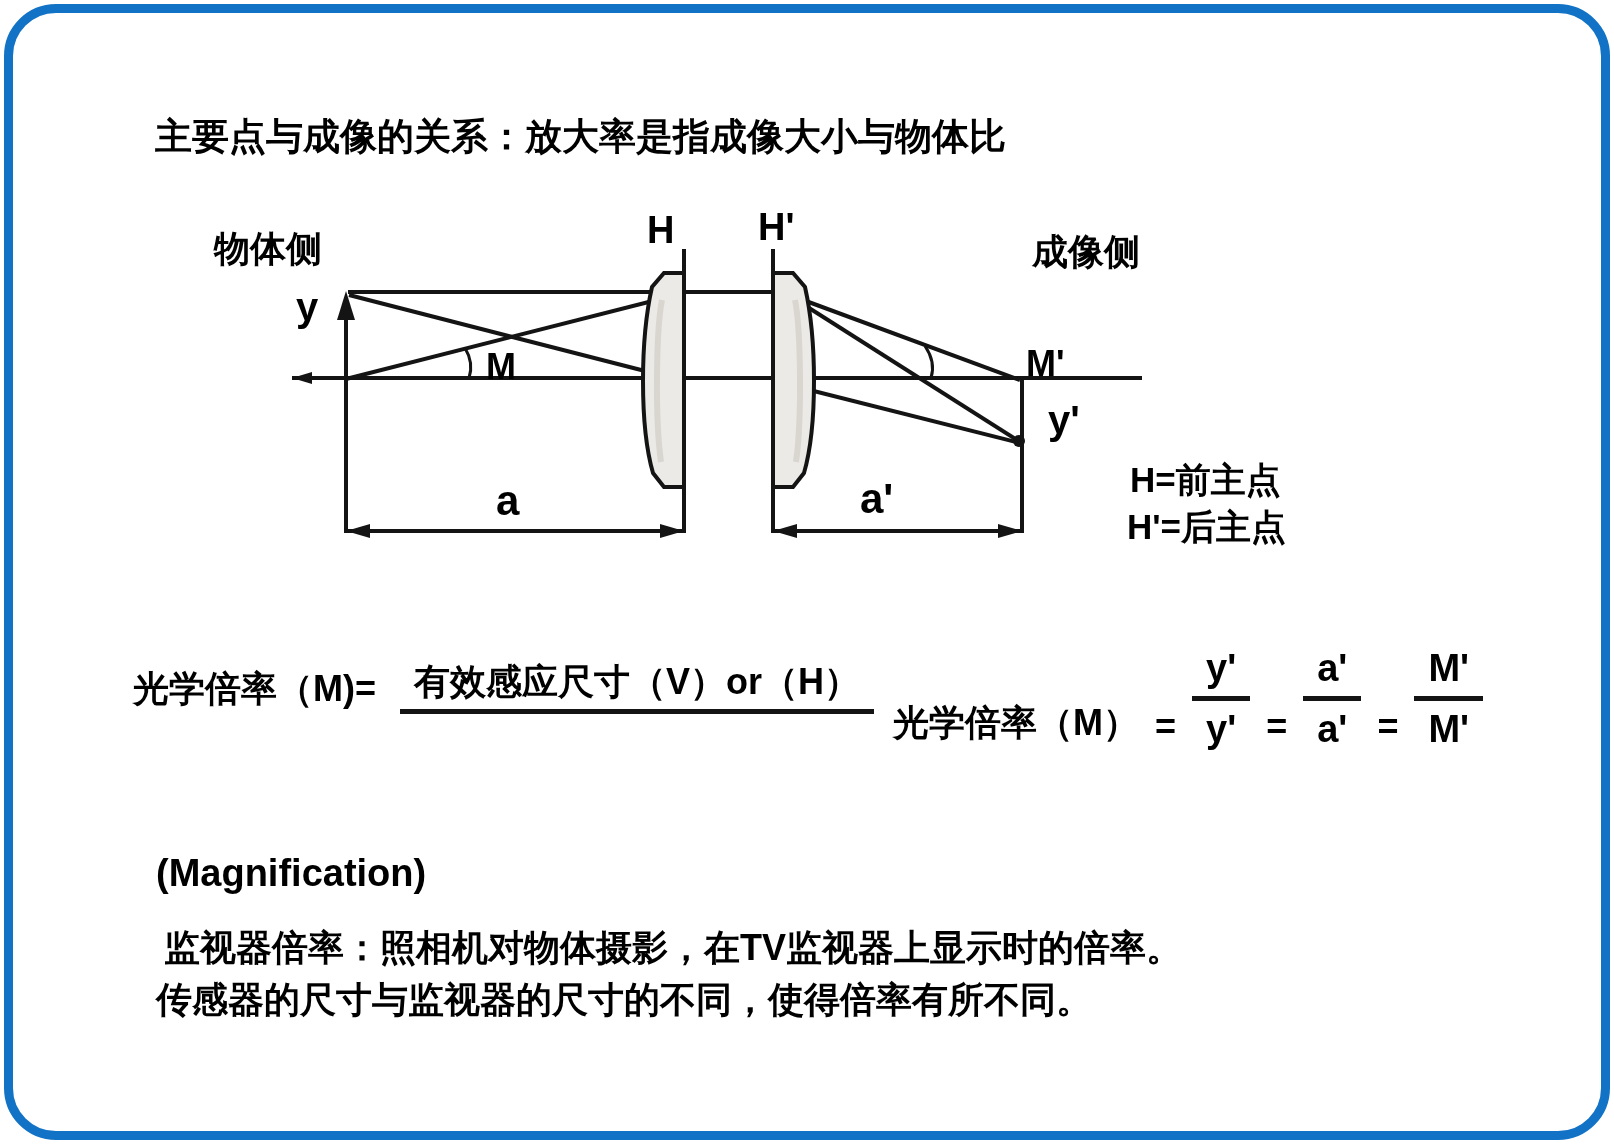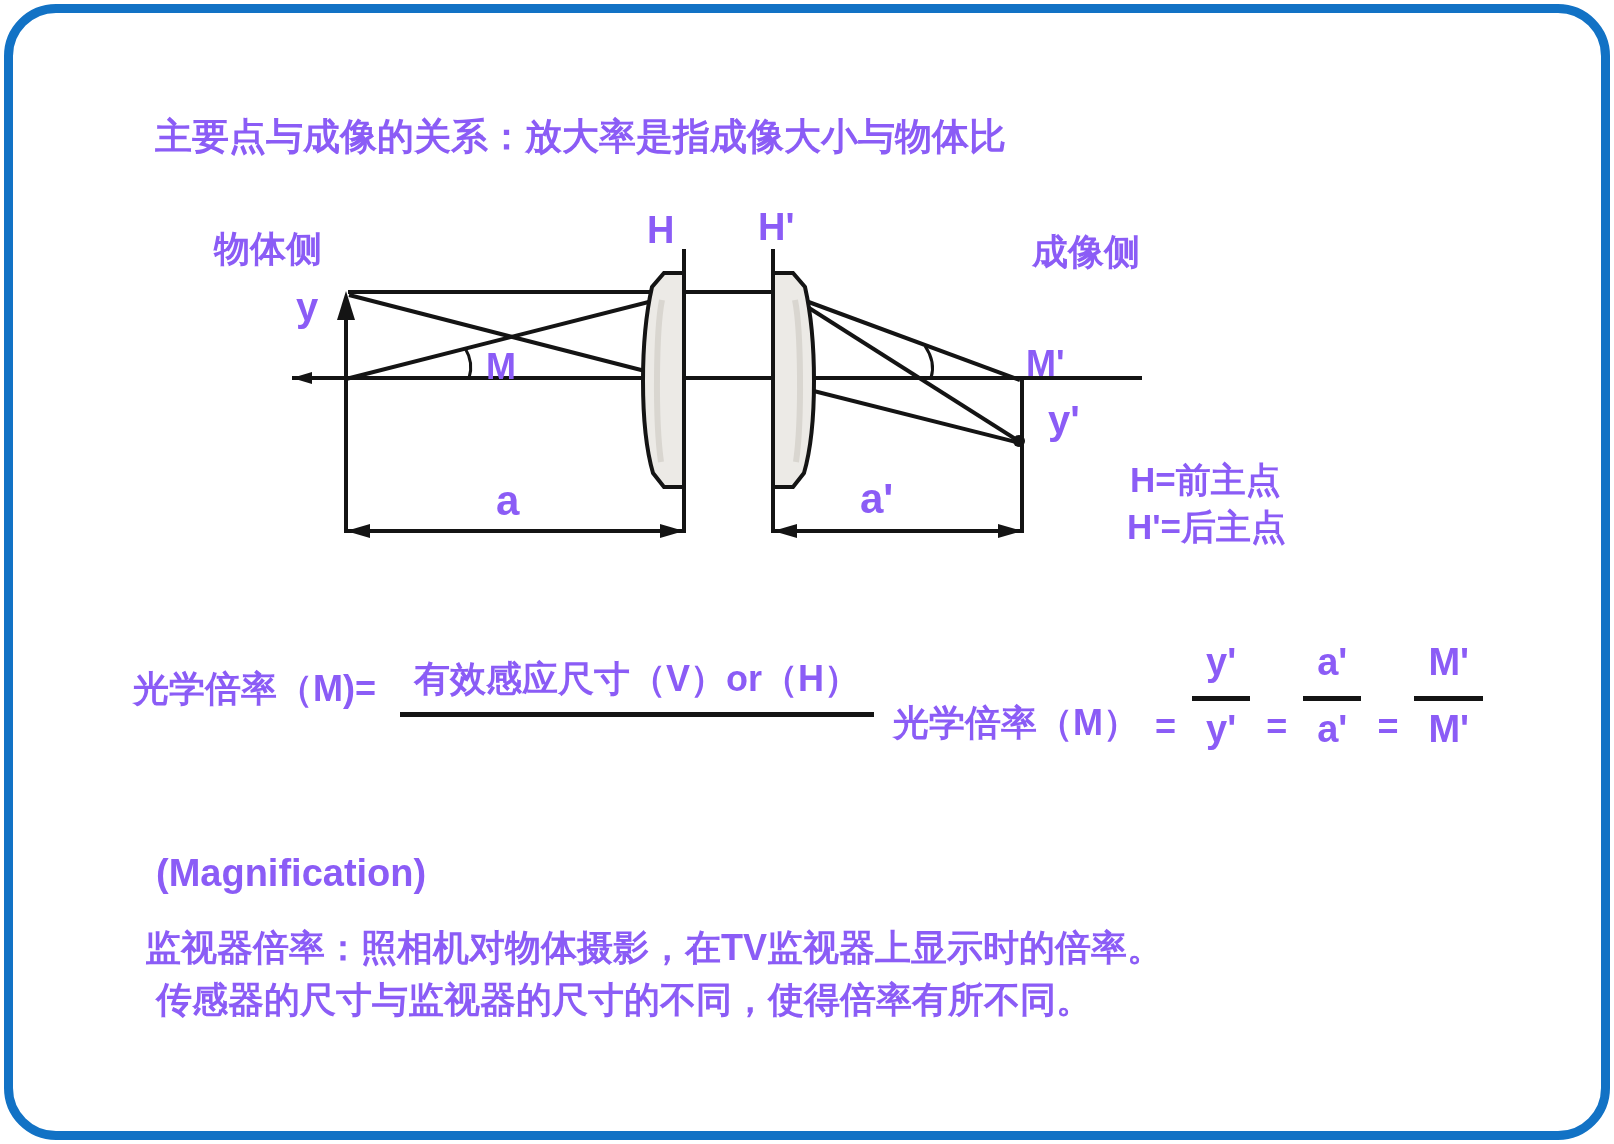--- a/index.html
+++ b/index.html
@@ -2,21 +2,21 @@
 <html><head>
 <meta charset="utf-8">
 <style>
   html,body{margin:0;padding:0;background:#ffffff;}
   .page{
     position:relative;
     width:1614px;height:1144px;
     background:#ffffff;
     font-family:"Liberation Sans","DejaVu Sans",sans-serif;
     font-weight:700;
-    color:#8b5cf6;
+    color:#000000;
     overflow:hidden;
   }
   .frame{
     position:absolute;
     left:4px;top:4px;right:4px;bottom:4px;
     border:9px solid #1272c5;
     border-radius:52px;
     pointer-events:none;
   }
   .abs{position:absolute;line-height:1;white-space:nowrap;}
@@ -35,26 +35,26 @@
   .lbl-legend2{left:1127px;top:509px;font-size:35px;}
   .formula{
     position:absolute;
     top:630px;height:118px;
     display:flex;align-items:center;
     font-size:36px;
   }
   .formula-left{left:133px;gap:24px;text-align:right;}
   .formula-right{left:893px;gap:16px;align-items:flex-end;}
   .frac{display:inline-flex;flex-direction:column;align-items:center;line-height:1;}
-  .frac .num{padding:0 14px 15px 14px;border-bottom:5px solid #141414;}
+  .frac .num{padding:0 14px 9px 14px;border-bottom:5px solid #141414;}
   .frac .den{padding:9px 14px 0 14px;}
   .frac-small{font-size:38px;}
   .eq{font-size:36px;}
   .mag-en{left:156px;top:854px;font-size:38px;}
-  .para1{left:145px;top:930px;font-size:36px;}
+  .para1{left:164px;top:930px;font-size:36px;}
   .para2{left:156px;top:982px;font-size:36px;}
   svg.diagram{position:absolute;left:0;top:0;}
 </style>
 </head>
 <body>
 
 <div class="page">
   <div class="frame"></div>
 
   <div class="abs title">主要点与成像的关系：放大率是指成像大小与物体比</div>

